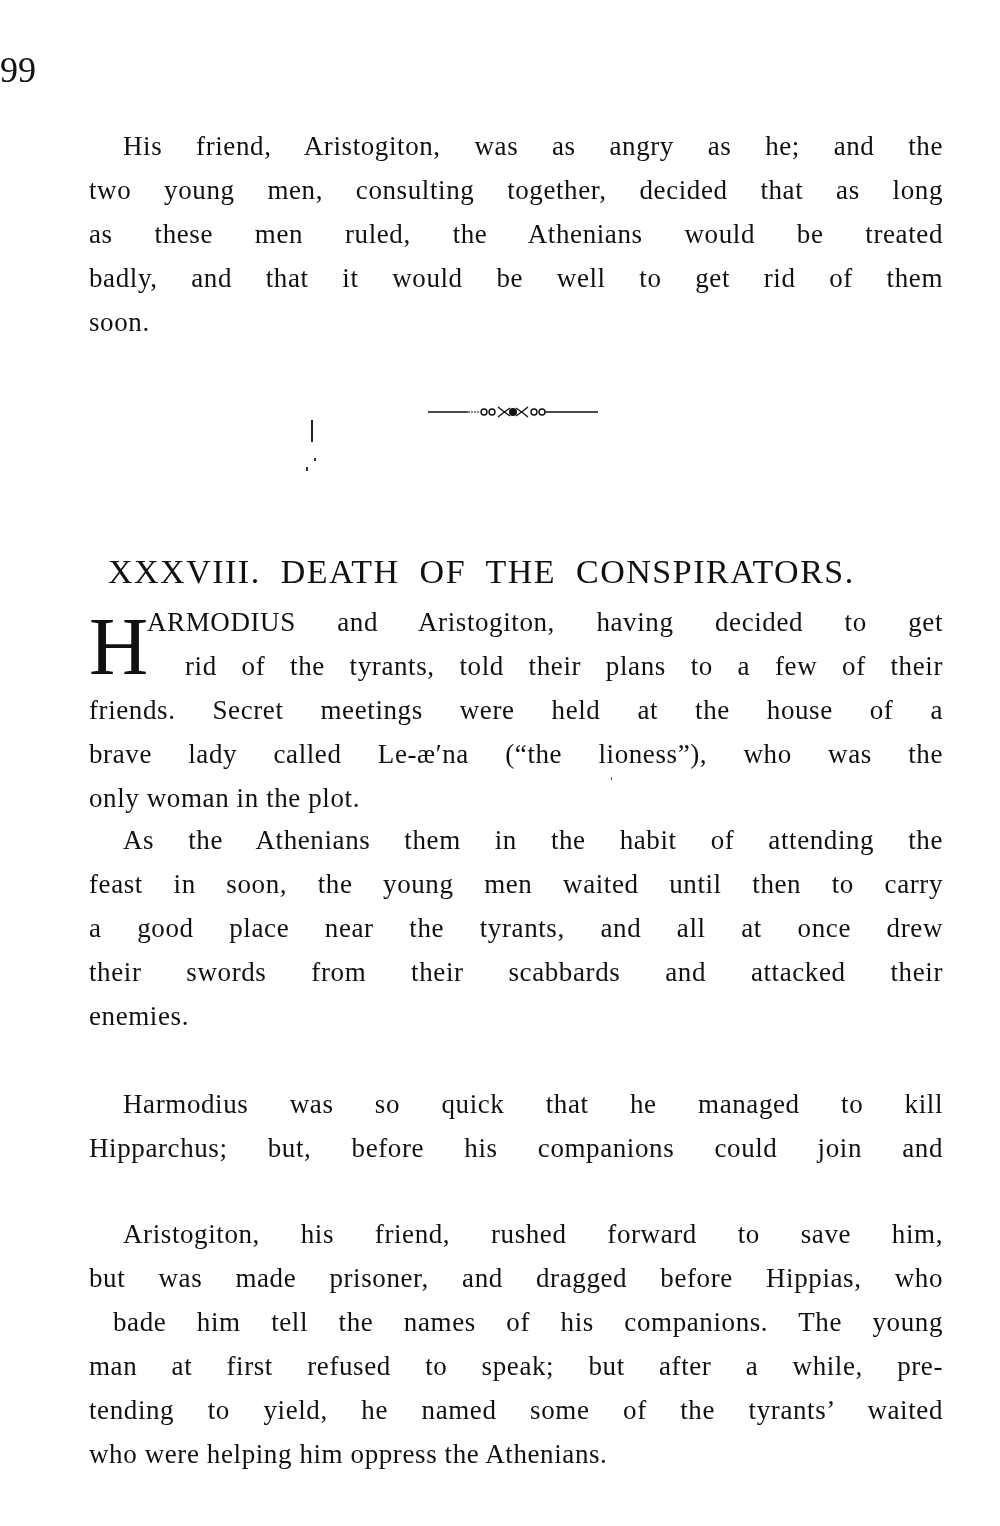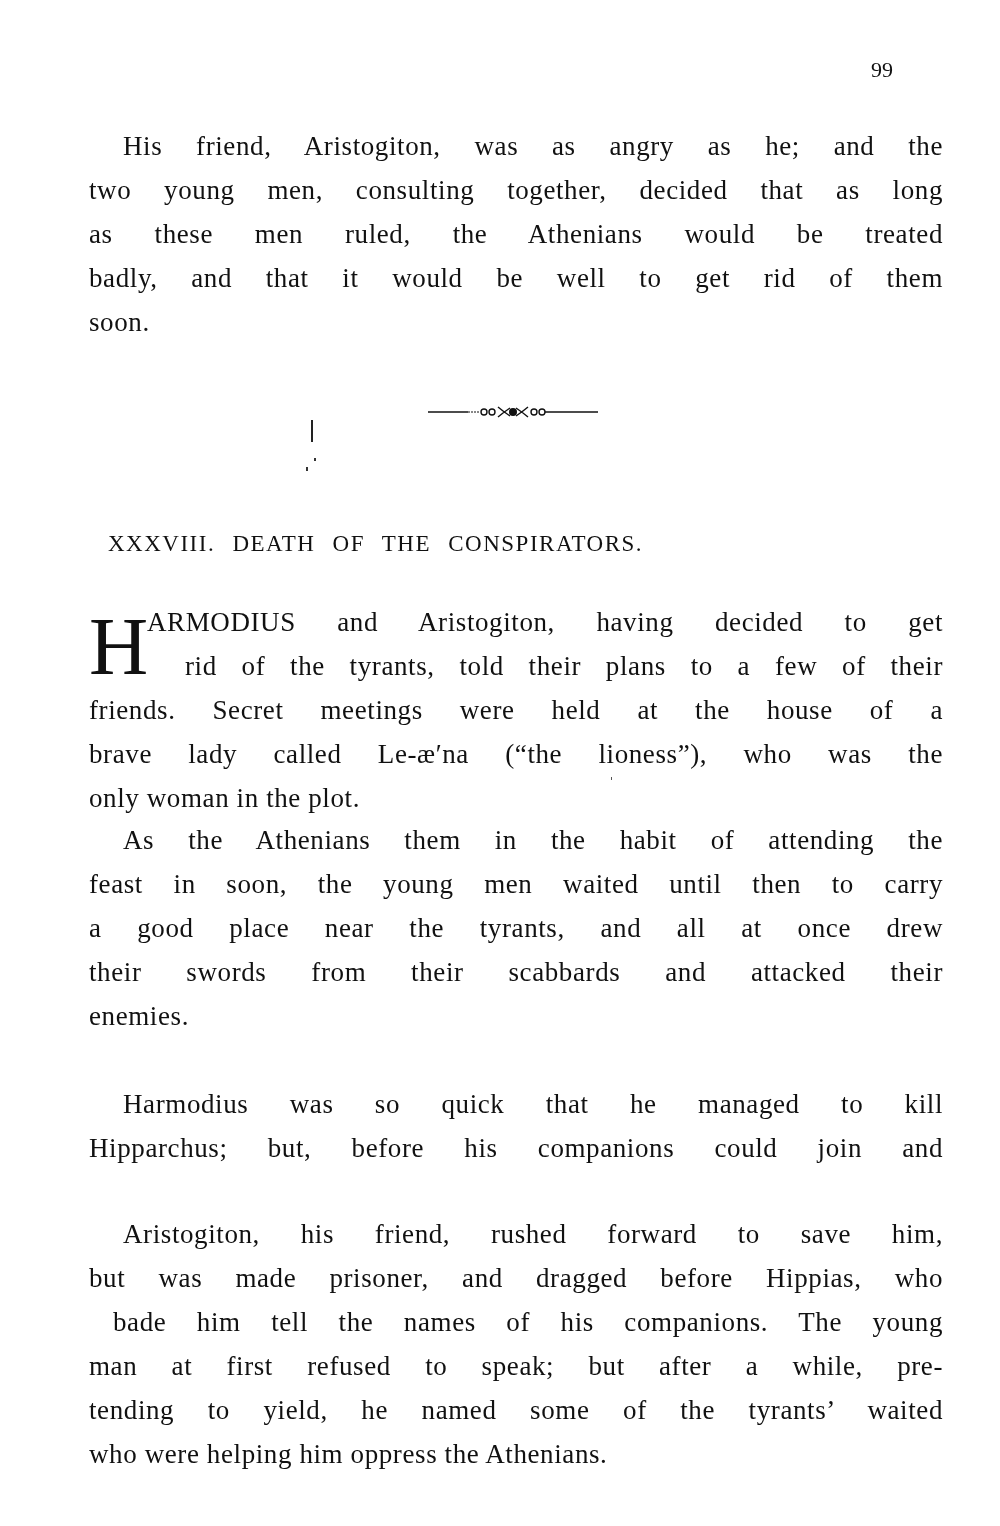--- a/index.html
+++ b/index.html
@@ -9,22 +9,22 @@
       position: relative;
       overflow: hidden;
       font-family: "Liberation Serif", "DejaVu Serif", serif;
       color: #111111;
     }
     .page-number {
       position: absolute;
       top: 50px;
       left: 0;
       width: 893px;
-      text-align: right;
-      font-size: 22px;
+      text-align: left;
+      font-size: 36px;
       line-height: 40px;
     }
     .para {
       position: absolute;
       left: 89px;
       width: 854px;
       font-size: 27px;
       letter-spacing: 0.6px;
     }
     .line {
@@ -47,24 +47,24 @@
       width: 170px;
       height: 20px;
     }
     .speck1 { position: absolute; left: 311px; top: 420px; width: 2px; height: 22px; background: #222; }
     .speck2 { position: absolute; left: 314px; top: 458px; width: 2px; height: 3px; background: #333; }
     .speck3 { position: absolute; left: 306px; top: 467px; width: 2px; height: 4px; background: #333; }
     .speck4 { position: absolute; left: 611px; top: 777px; width: 1px; height: 3px; background: #555; }
 
     .chapter-title {
       position: absolute;
-      top: 520px;
+      top: 548px;
       left: 108px;
       width: 850px;
-      font-size: 23px;
+      font-size: 34px;
       line-height: 48px;
       letter-spacing: 1.5px;
       white-space: nowrap;
     }
     .chapter-title span { word-spacing: 10px; }
 
     #p2 { top: 600px; }
     .drop-cap {
       position: absolute;
       left: 89px;

